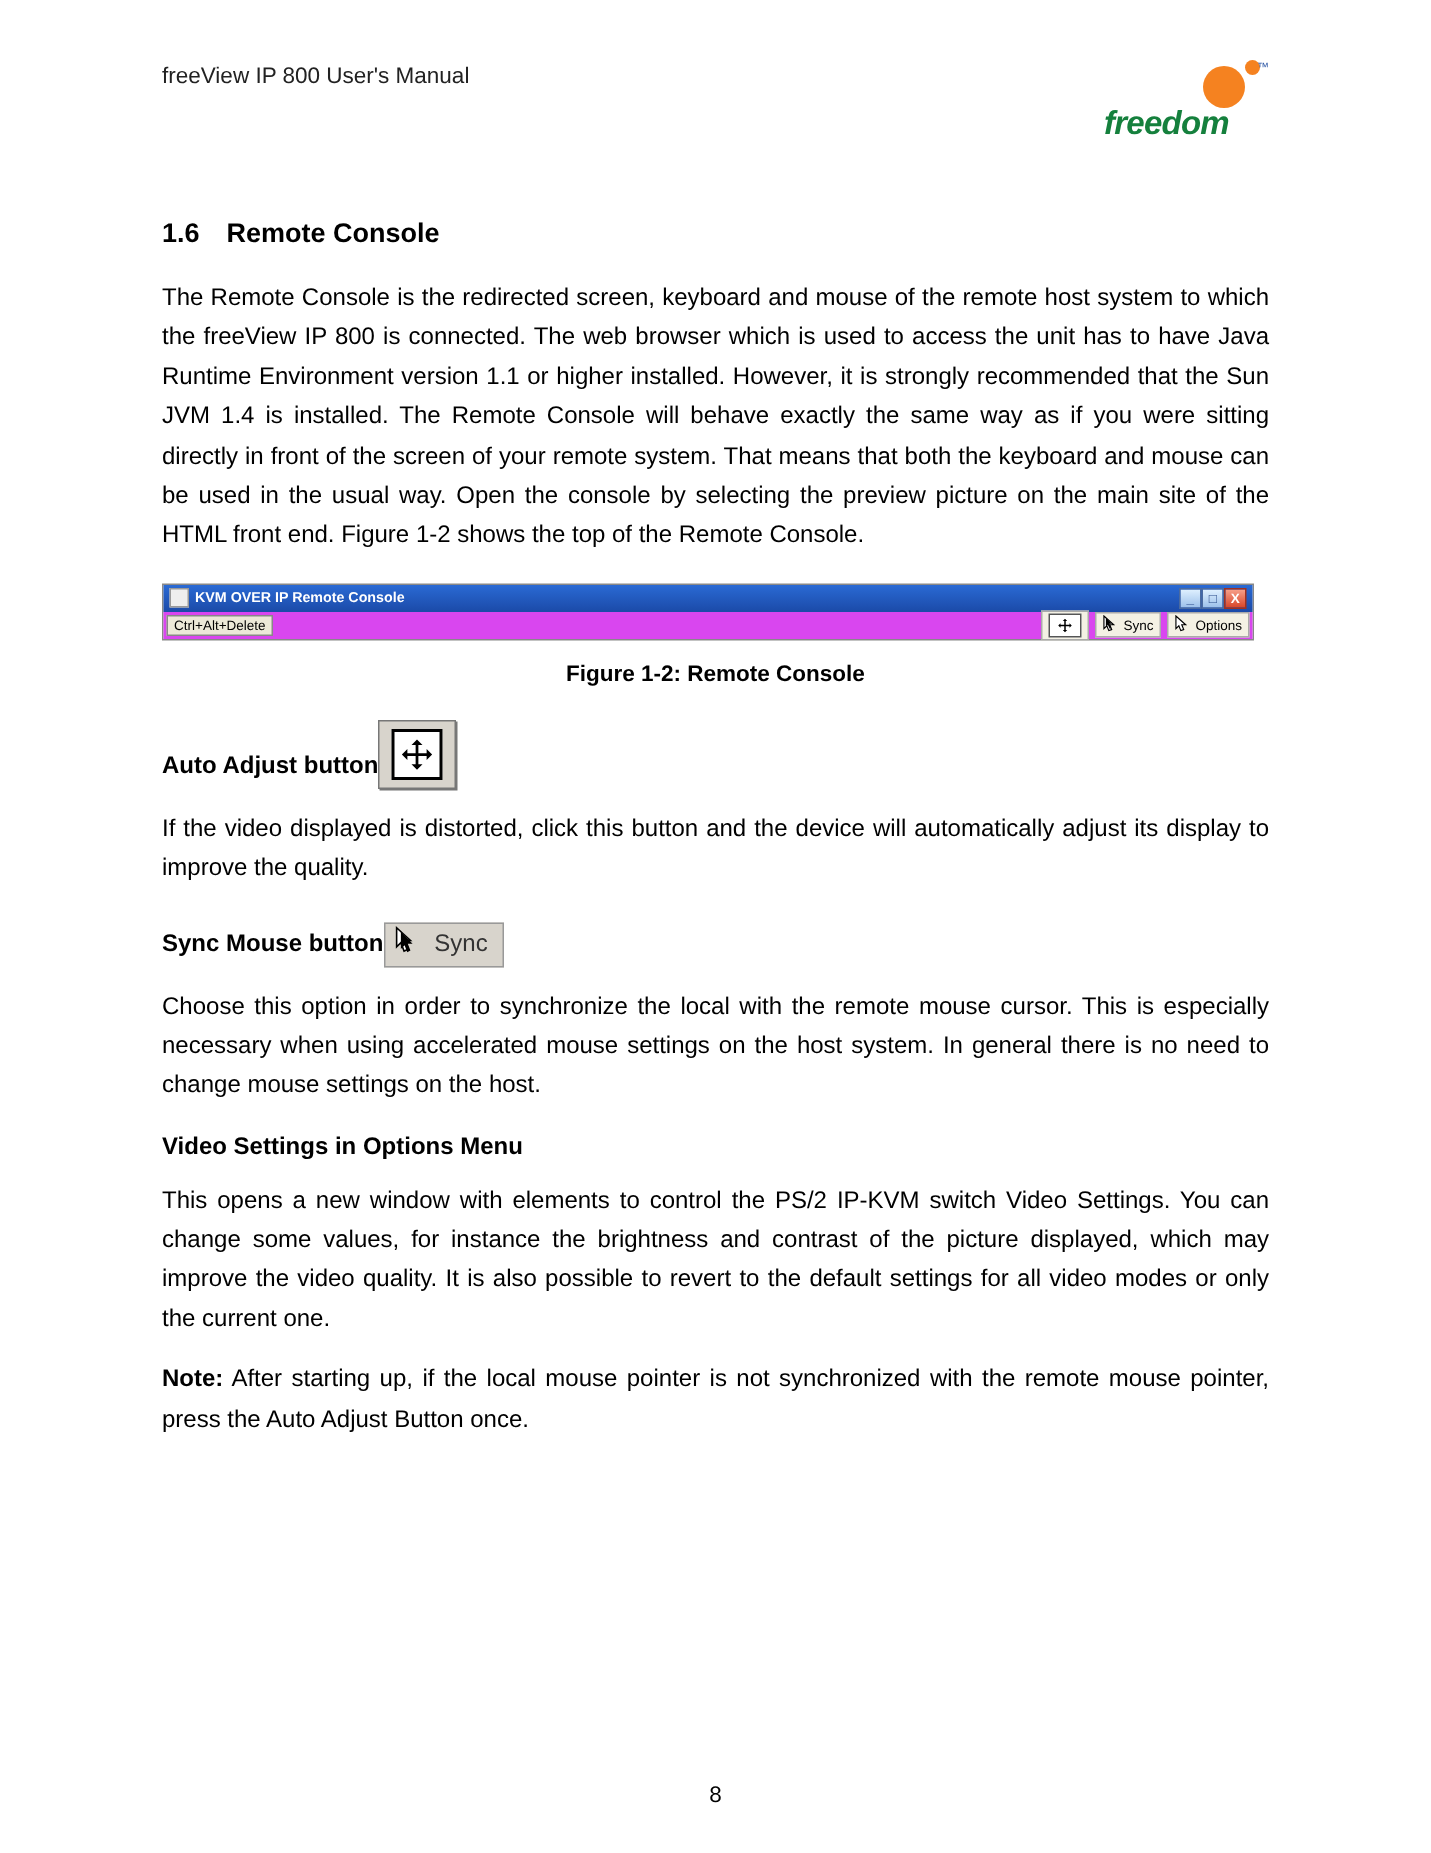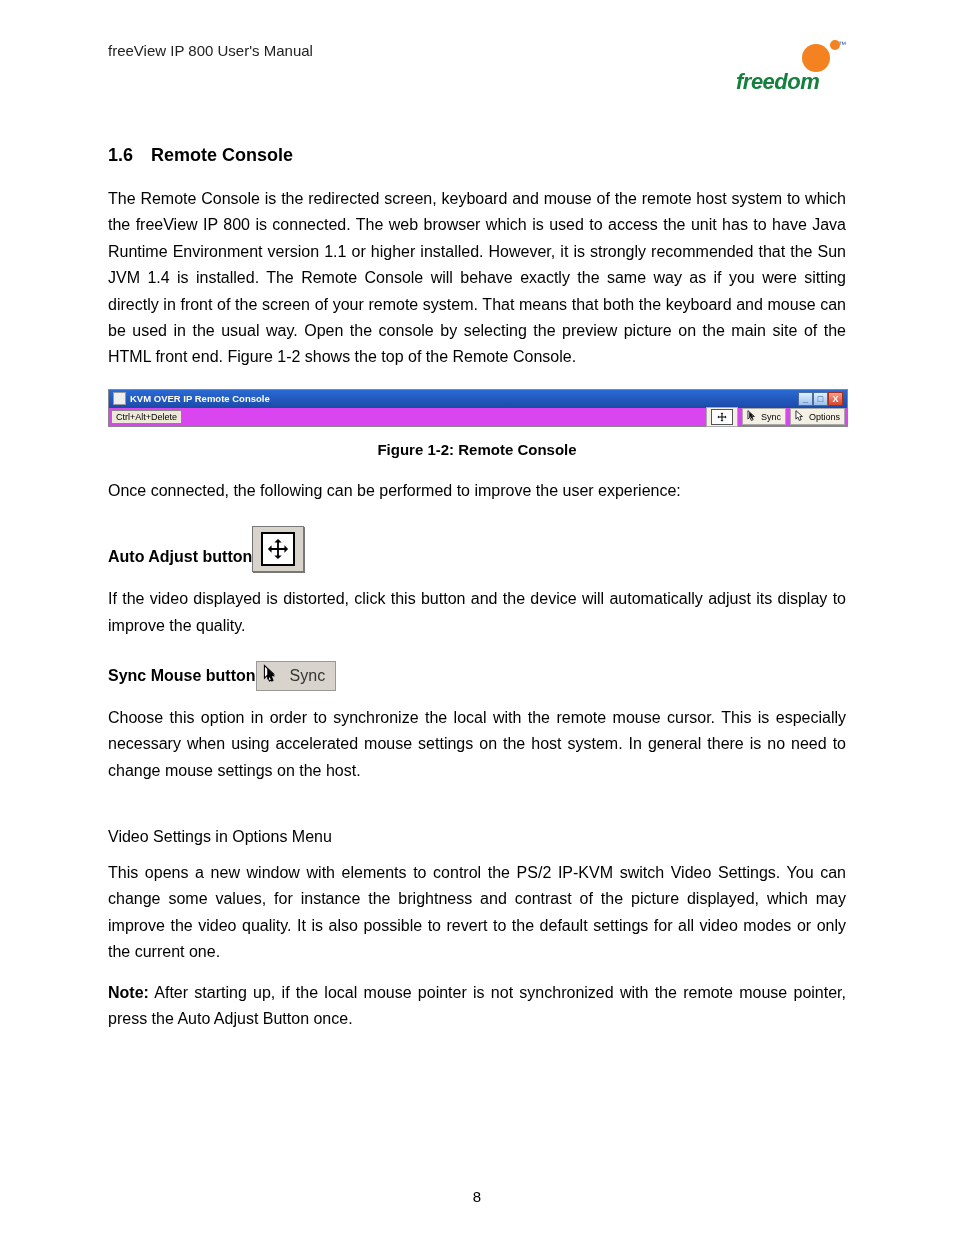--- a/index.html
+++ b/index.html
@@ -69,21 +69,21 @@
     margin: 0 0 14px 0;
     text-align: justify;
   }
   h2.section {
     font-size: 18px;
     font-weight: bold;
     margin: 28px 0 20px 0;
   }
   h2.section .num { display: inline-block; margin-right: 18px; }
   .figure-wrap {
-    margin: 18px 0 8px 0;
+    margin: 18px 12px 8px 0;
   }
   .remote-console-bar {
     border: 1px solid #888;
     width: 100%;
   }
   .rc-title {
     background: linear-gradient(#2a6ad4, #1b4aa8);
     color: #fff;
     font-size: 9.5px;
     font-weight: bold;
@@ -167,23 +167,23 @@
     border: 1px solid #999;
     padding: 4px 10px 4px 6px;
     display: flex; align-items: center; gap: 10px;
     height: 30px; box-sizing: border-box;
   }
   .sync-button-graphic svg { width: 17px; height: 20px; }
   .sync-label-img {
     font-family: "Arial", sans-serif; font-size: 16px; color: #333;
   }
   .subhead {
-    font-weight: normal;
+    font-weight: bold;
     font-size: 16px;
-    margin: 44px 0 14px 0;
+    margin: 18px 0 14px 0;
   }
   .page-number {
     position: absolute;
     bottom: 30px;
     left: 0; right: 0;
     text-align: center;
     font-size: 15px;
   }
   .bold-inline { font-weight: bold; }
 </style>
@@ -251,21 +251,20 @@
             </span>
             <span>Options</span>
           </span>
         </span>
       </div>
     </div>
   </div>
 
   <div class="figure-caption">Figure 1-2: Remote Console</div>
 
-  <p class="body" style="text-align:left;">Once connected, the following can be performed to improve the user experience:</p>
 
   <div class="inline-label-row">
     <span class="inline-label">Auto Adjust button</span>
     <span class="auto-adjust-icon">
       <span class="auto-adjust-inner">
         <svg viewBox="0 0 24 24">
             <path d="M12 1 L16 5 H13 V11 H19 V8 L23 12 L19 16 V13 H13 V19 H16 L12 23 L8 19 H11 V13 H5 V16 L1 12 L5 8 V11 H11 V5 H8 Z" fill="#000"></path>
           </svg>
       </span>
     </span>

